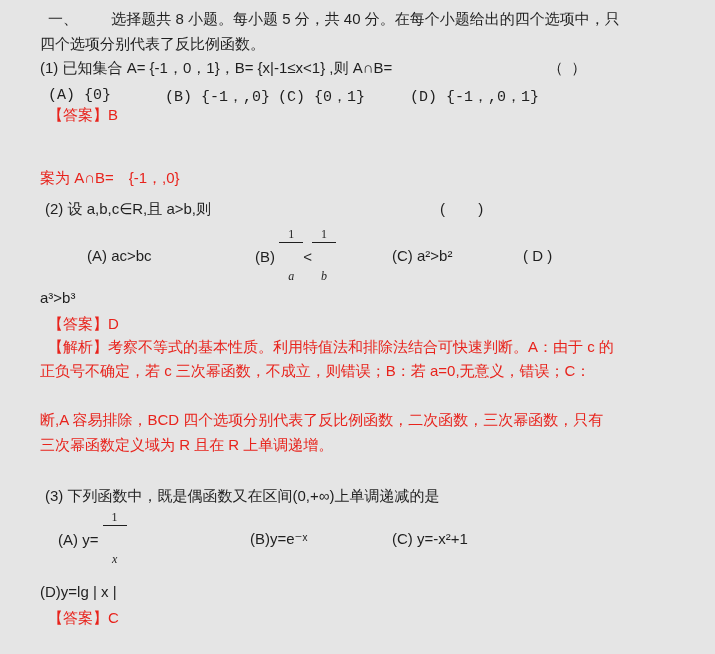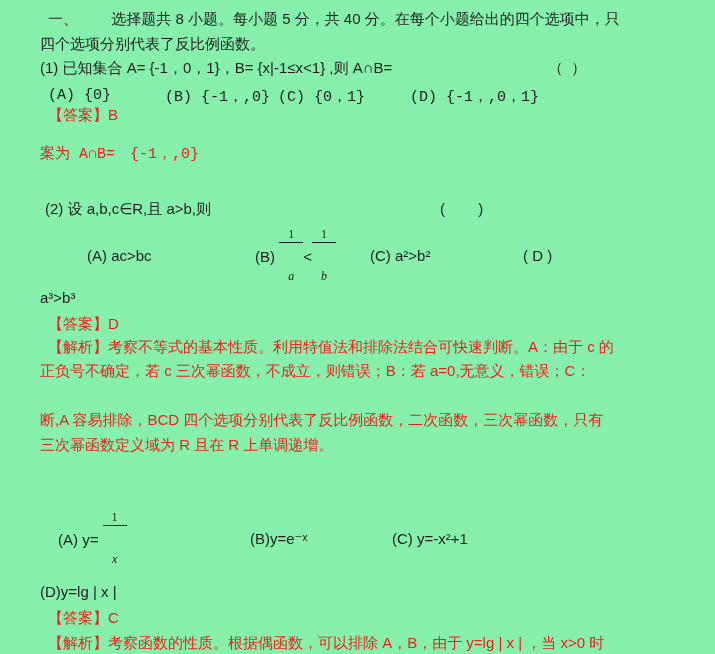--- a/index.html
+++ b/index.html
@@ -1,20 +1,20 @@
 <!DOCTYPE html>
 <html><head>
 <meta charset="utf-8">
 <title>Exam Document</title>
 <style>
   html,body{margin:0;padding:0;background:#ffffff;}
   .page{
     position:relative;
     width:715px;height:654px;
-    background:#86efac;
+    background:#e5e5e5;
     font-family:"Liberation Sans","DejaVu Sans",sans-serif;
     font-size:15px;
     color:#1f1f1f;
     overflow:hidden;
   }
   .line{position:absolute;white-space:pre;line-height:19px;}
   .red{color:#e8231c;}
   .opt{position:absolute;white-space:pre;}
   .optrow{position:absolute;left:0;width:715px;}
   .mathopt{display:inline-flex;align-items:center;white-space:pre;}
@@ -38,62 +38,62 @@
   <div class="line" style="left:548px;top:58px;">（  ）</div>
 
   <div class="optrow" style="top:87px;height:22px;font-family:Liberation Mono, monospace;">
     <span class="opt" style="left:48px;top:0;">(A) {0}</span>
     <span class="opt" style="left:165px;top:0;">(B) {-1，,0}</span>
     <span class="opt" style="left:278px;top:0;">(C) {0，1}</span>
     <span class="opt" style="left:410px;top:0;">(D) {-1，,0，1}</span>
   </div>
 
   <div class="line red" style="left:48px;top:105px;">【答案】B</div>
-  <div class="line red" style="left:40px;top:145px;font-family:Liberation Mono, monospace;">案为 A∩B=　{-1，,0}</div>
+  <div class="line red" style="left:40px;top:168px;">案为 A∩B=　{-1，,0}</div>
 
   <div class="line" style="left:45px;top:199px;">(2) 设 a,b,c∈R,且 a&gt;b,则</div>
   <div class="line" style="left:440px;top:199px;">(        )</div>
 
   <div class="optrow" style="top:233px;height:46px;">
     <span class="opt" style="left:87px;top:14px;">(A) ac&gt;bc</span>
     <span class="opt mathopt" style="left:255px;top:3px;height:40px;">
       <span>(B) </span>
       <span class="frac">
         <span class="num">1</span>
         <span class="den">a</span>
       </span>
       <span>&lt;</span>
       <span class="frac">
         <span class="num">1</span>
         <span class="den">b</span>
       </span>
     </span>
-    <span class="opt" style="left:370px;top:14px;">(C) a²&gt;b²</span>
+    <span class="opt" style="left:392px;top:14px;">(C) a²&gt;b²</span>
     <span class="opt" style="left:523px;top:14px;">( D )</span>
   </div>
 
   <div class="line" style="left:40px;top:288px;">a³&gt;b³</div>
 
   <div class="line red" style="left:48px;top:314px;">【答案】D</div>
   <div class="line red" style="left:48px;top:337px;">【解析】考察不等式的基本性质。利用特值法和排除法结合可快速判断。A：由于 c 的</div>
   <div class="line red" style="left:40px;top:361px;">正负号不确定，若 c 三次幂函数，不成立，则错误；B：若 a=0,无意义，错误；C：</div>
   <div class="line red" style="left:40px;top:435px;">三次幂函数定义域为 R 且在 R 上单调递增。</div>
   <div class="line red" style="left:40px;top:410px;">断,A 容易排除，BCD 四个选项分别代表了反比例函数，二次函数，三次幂函数，只有</div>
 
+  <div class="line" style="left:45px;top:486px;">(3) 下列函数中，既是偶函数又在区间(0,+∞)上单调递减的是</div>
 
   <div class="optrow" style="top:516px;height:46px;">
     <span class="opt mathopt" style="left:58px;top:3px;height:40px;">
       <span>(A) y= </span>
       <span class="frac">
         <span class="num">1</span>
         <span class="den">x</span>
       </span>
     </span>
     <span class="opt" style="left:250px;top:14px;">(B)y=e⁻ˣ</span>
     <span class="opt" style="left:392px;top:14px;">(C) y=-x²+1</span>
   </div>
 
   <div class="line" style="left:40px;top:582px;">(D)y=lg | x |</div>
 
   <div class="line red" style="left:48px;top:608px;">【答案】C</div>
-  <div class="line red" style="left:48px;top:633px;">【解析】考察函数的性质。根据偶函数，可以排除 A，B，由于 y=lg | x | ，当 x&gt;0 时</div>
 
 </div>
 
 </body></html>

